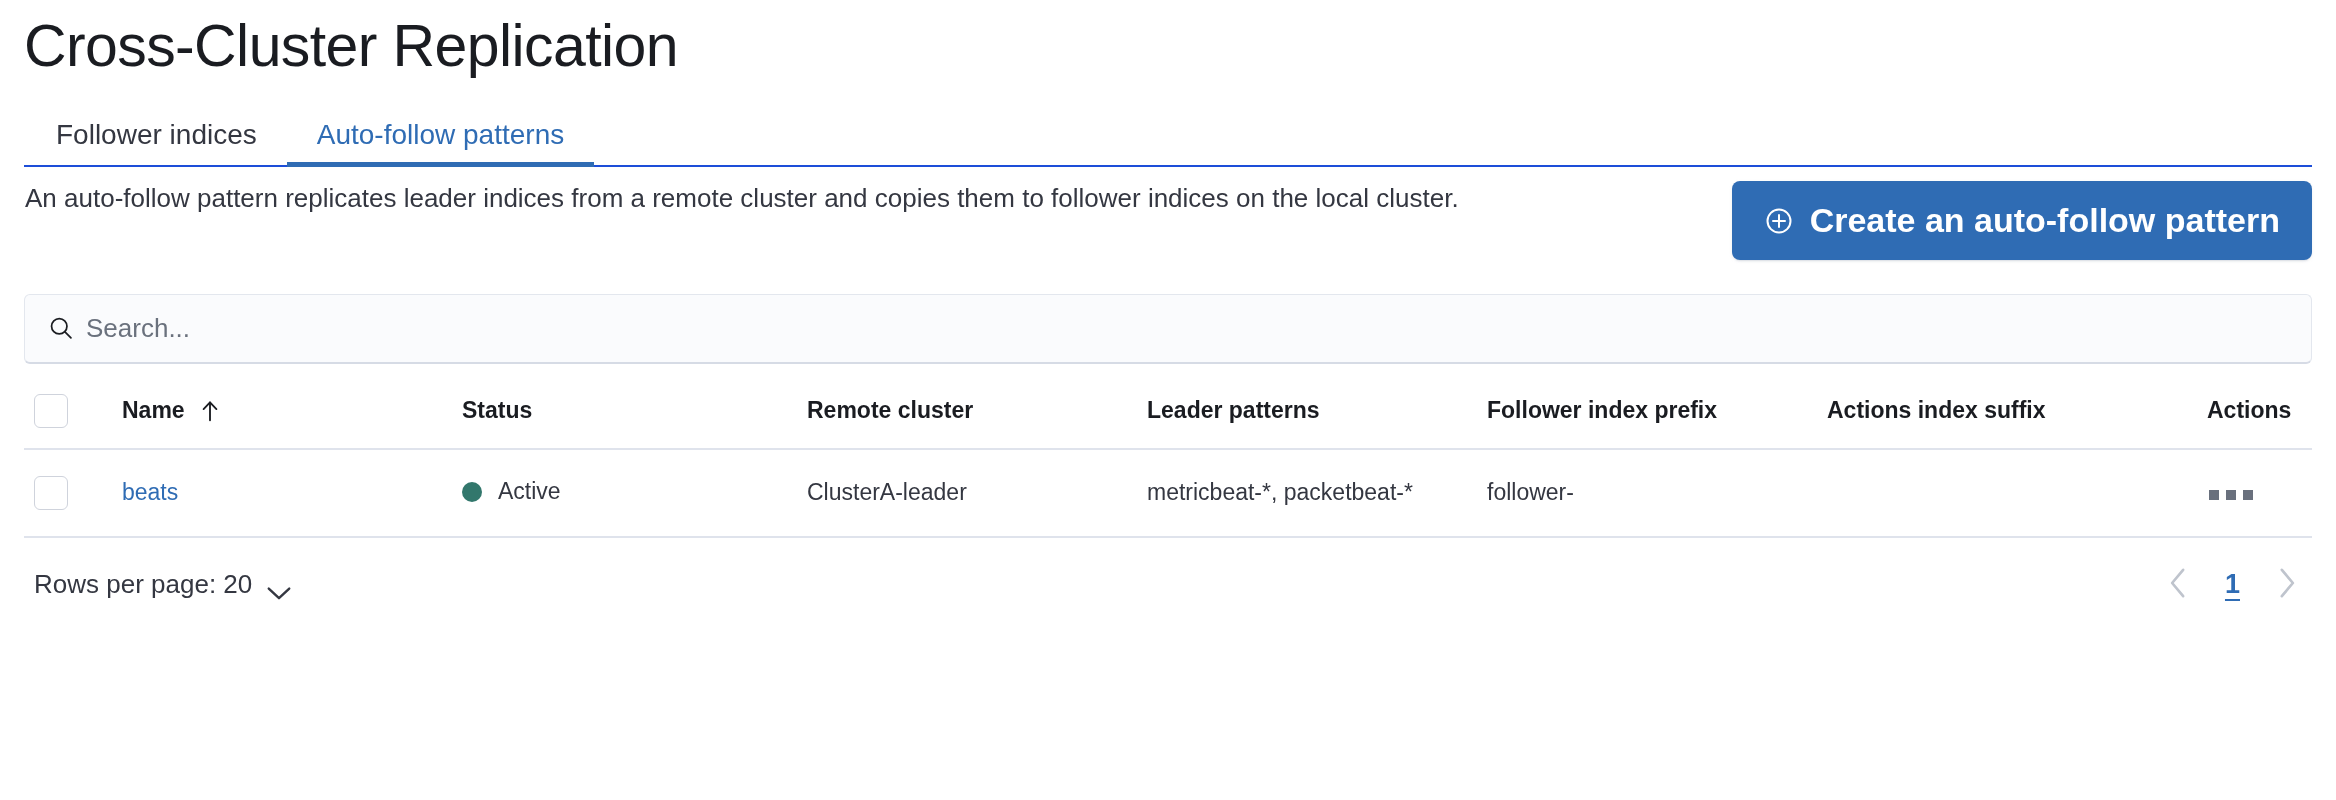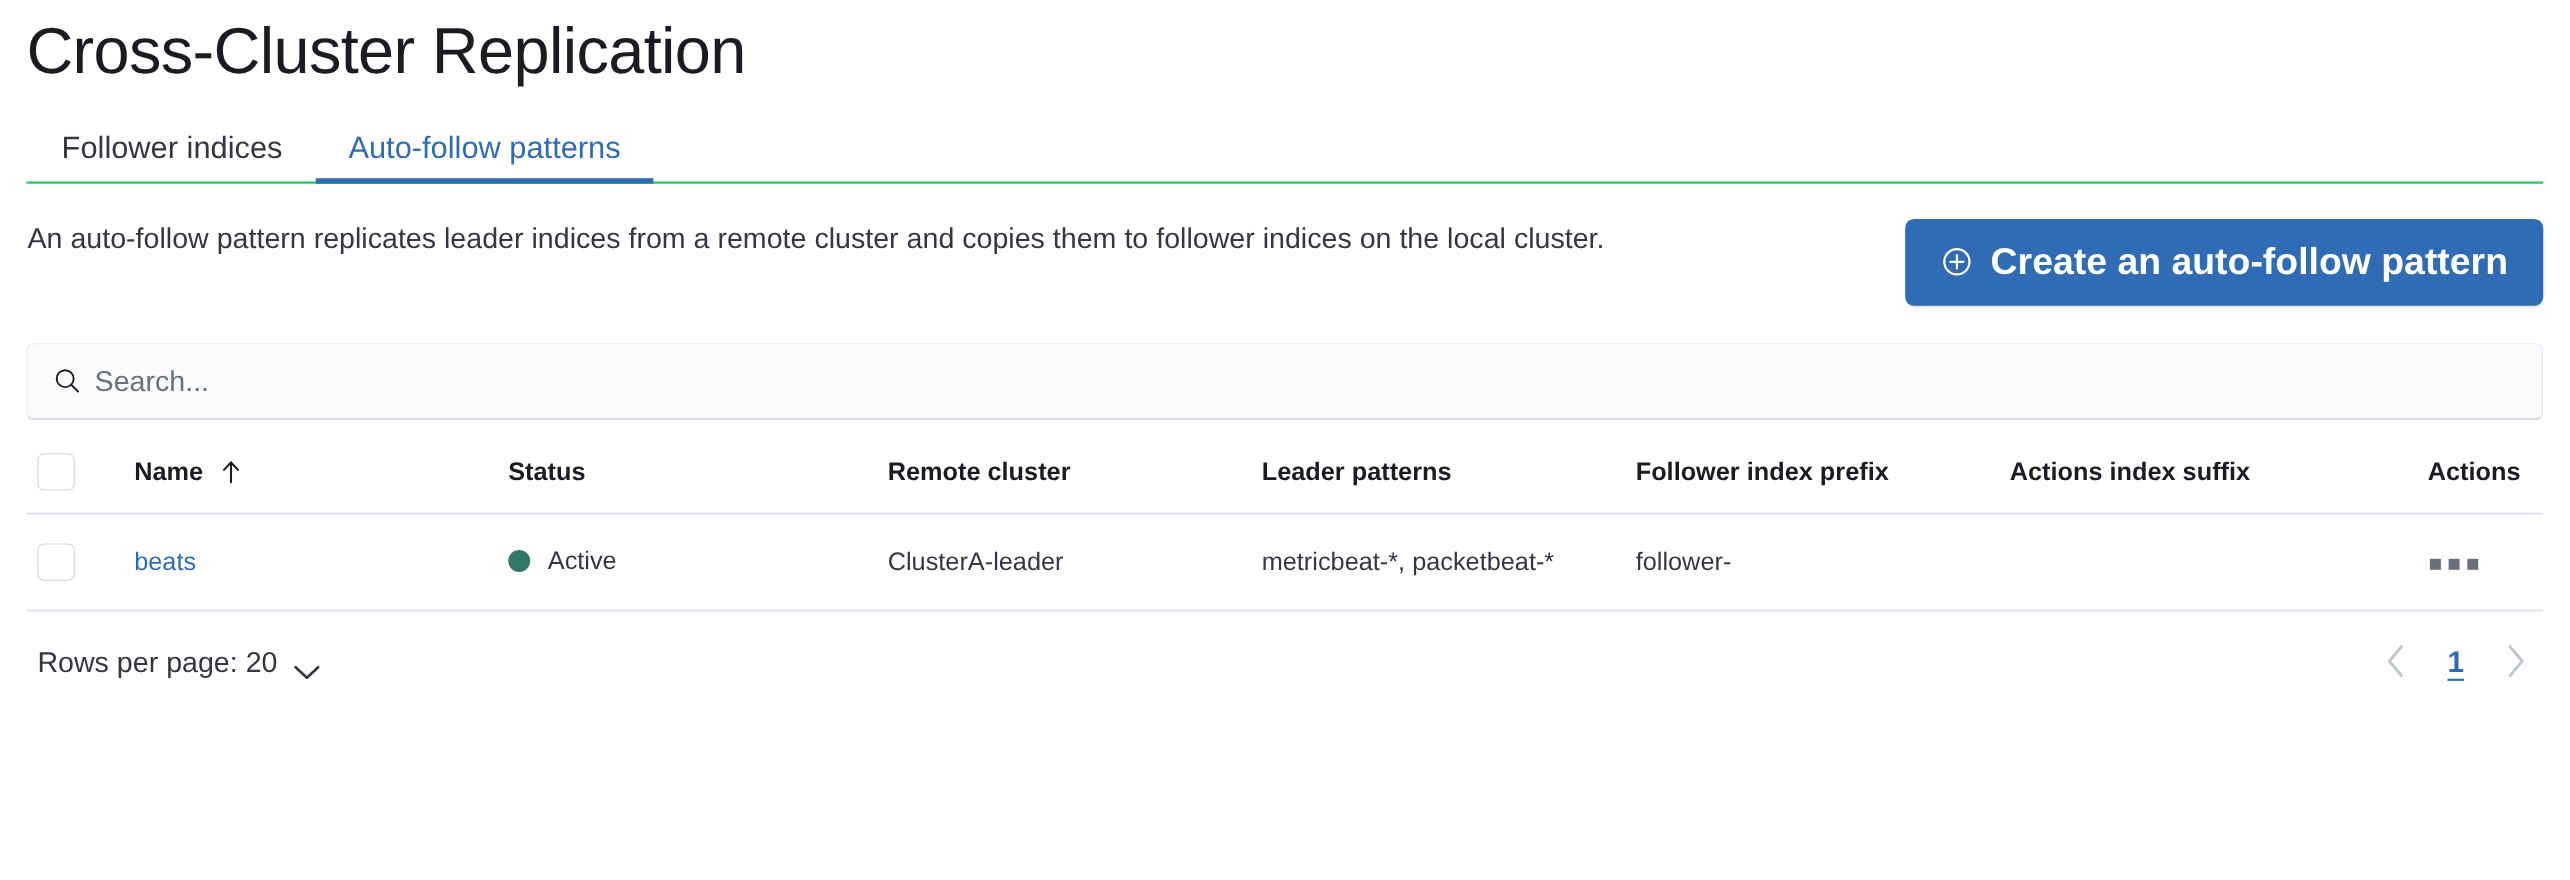--- a/index.html
+++ b/index.html
@@ -29,21 +29,21 @@
     padding-top: 14px;
     padding-left: 0px;
   }
 
   
   .tabs {
     display: flex;
     align-items: flex-end;
     gap: 0px;
     margin-top: 28px;
-    border-bottom: 2px solid #22c55e;
+    border-bottom: 2px solid #1d4ed8;
     height: 60px;
   }
   .tab {
     position: relative;
     font-size: 28px;
     padding: 0 30px 16px 30px;
     color: #343741;
     cursor: pointer;
     line-height: 1;
     white-space: nowrap;
@@ -56,21 +56,21 @@
     left: 0; right: 0; bottom: -2px;
     height: 5px;
     background: #2f6cb4;
   }
 
   
   .intro {
     display: flex;
     align-items: flex-start;
     justify-content: space-between;
-    margin-top: 30px;
+    margin-top: 12px;
     gap: 28px;
   }
   .intro-text {
     font-size: 26px;
     line-height: 1.5;
     color: #343741;
     max-width: 1700px;
     padding-left: 1px;
   }
   .create-btn {

